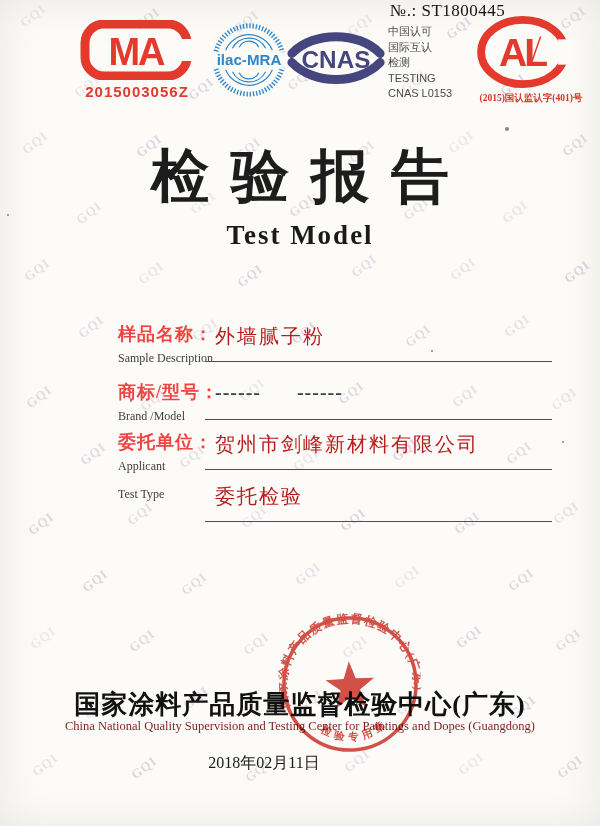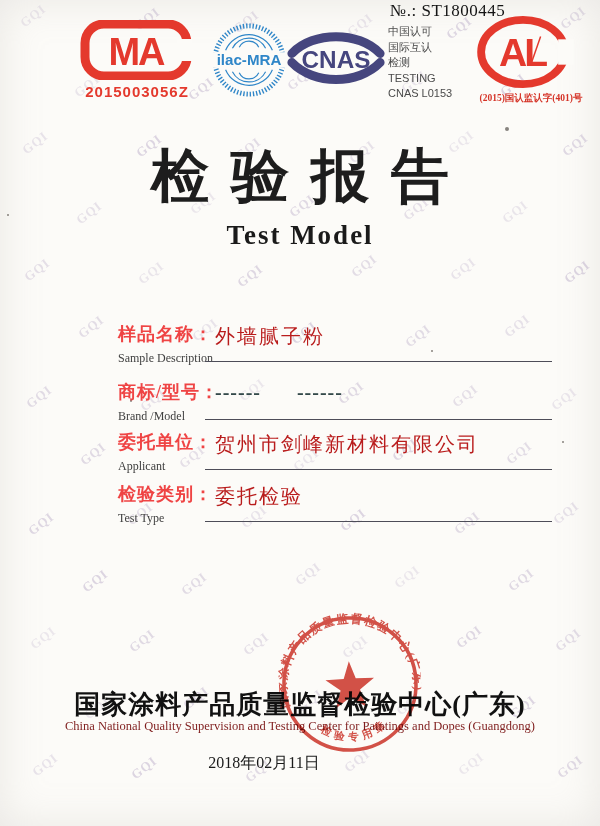--- a/index.html
+++ b/index.html
@@ -196,21 +196,20 @@
   <div class="f-val dashed">------      ------</div>
   <div class="f-line" style="top:39px;"></div>
 </div>
 <div class="field-row" style="top:430px;">
   <div class="f-cn">委托单位：</div>
   <div class="f-en">Applicant</div>
   <div class="f-val">贺州市剑峰新材料有限公司</div>
   <div class="f-line" style="top:39px;"></div>
 </div>
 <div class="field-row" style="top:482px;">
-  <div class="f-cn">检验类别：</div>
   <div class="f-en">Test Type</div>
   <div class="f-val">委托检验</div>
   <div class="f-line" style="top:39px;"></div>
 </div>
 
 <div class="abs org-cn">国家涂料产品质量监督检验中心(广东)</div>
 <div class="abs org-en">China National Quality Supervision and Testing Center for Paintings and Dopes (Guangdong)</div>
 <div class="abs date-line">2018年02月11日</div>
 
 <div class="abs seal">

